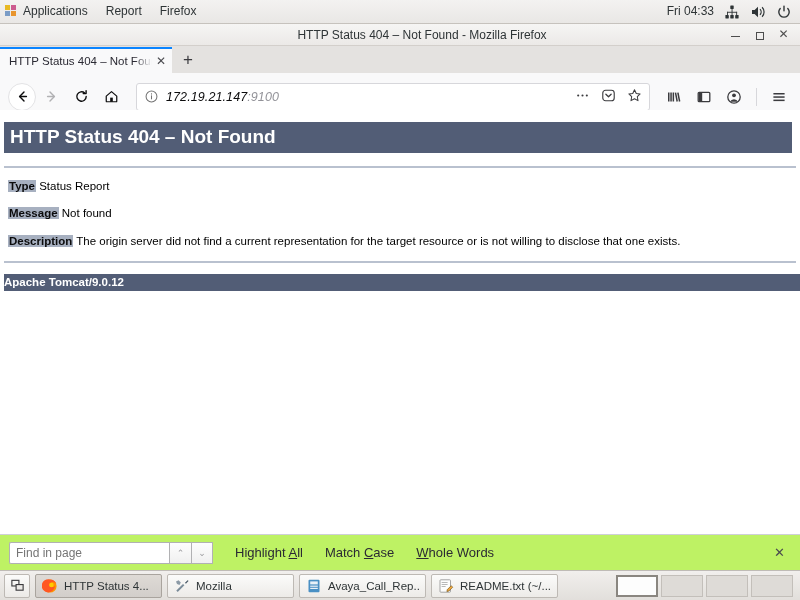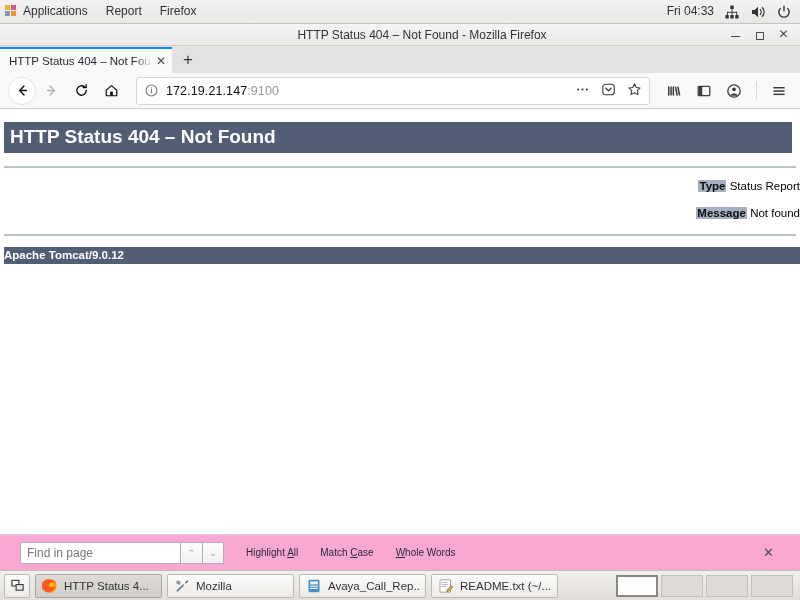--- a/index.html
+++ b/index.html
@@ -83,22 +83,22 @@
     mask-image: linear-gradient(to right, #000 88%, transparent 100%);
   }
   .tab-close { font-size: 12px; color: #4a4a4f; padding-left: 4px; }
   .newtab {
     width: 32px; height: 26px; display:flex; align-items:center; justify-content:center;
     font-size: 17px; color:#3a3a3e; background:#e4e2e0;
   }
 
   
   .navbar {
-    height: 36px; background: #f9f9fa; border-bottom: 1px solid #cfcfd8;
-    display: flex; align-items: center; padding: 0 8px;
+    height: 48px; background: #f9f9fa; border-bottom: 1px solid #cfcfd8;
+    display: flex; align-items: center; padding: 0 8px; font-style: italic;
   }
   .navbtn {
     width: 30px; height: 28px; display:flex; align-items:center; justify-content:center;
     color: #0c0c0d;
   }
   .navbtn.back {
     background: #ffffff; border:1px solid #e3e3e5; border-radius: 50%;
     width: 28px; height: 28px;
   }
   .navbtn.disabled { color: #b1b1b3; }
@@ -123,55 +123,54 @@
     font-family: "Liberation Sans", sans-serif;
   }
   .tc-h1 {
     background: #525D76; color: #ffffff; font-size: 19px; font-weight: bold;
     padding: 4px 4px 5px 6px; margin: 12px 8px 0 4px; line-height: 1.15;
   }
   .tc-hr {
     height: 2px; background: #b9c1cf; margin: 13px 4px 11px 4px; border: 0;
   }
   .tc-row {
-    font-size: 11.5px; color: #000000; padding: 0 0; margin-bottom: 13px;
+    font-size: 11.5px; color: #000000; padding: 0 8px; margin-bottom: 13px;
     line-height: 1.25;
-    text-align: right;
   }
   .tc-key {
     background: #a7b0c0; color: #0c0c0d; font-weight: bold;
     padding: 0 1px; font-size: 11.5px;
   }
   .tc-footer {
     background: #525D76; color:#ffffff; font-size: 11.5px; font-weight: bold;
     padding: 2px 4px 3px 0; margin: 0 0 0 4px;
   }
 
   
   .findbar {
     position: absolute; bottom: 0; left: 0; width: 800px; height: 36px;
-    background: #f9a8d4; border-top: 1px solid #cfcfd8;
-    display: flex; align-items: center; padding: 0 20px;
+    background: #bef264; border-top: 1px solid #cfcfd8;
+    display: flex; align-items: center; padding: 0 9px;
   }
   .find-input {
     width: 160px; height: 22px; background:#ffffff;
     border: 1px solid #b1b1b3; border-right: 0;
     border-radius: 2px 0 0 2px;
     font-size: 12px; color: #737373; padding: 0 6px; line-height: 20px;
     font-family: "Liberation Sans", sans-serif;
   }
   .find-arrow {
     width: 22px; height: 22px; border: 1px solid #b1b1b3;
     background: linear-gradient(to bottom,#fdfdfd,#f0f0f0);
     display:flex; align-items:center; justify-content:center;
     color:#9a9a9e; font-size: 9px;
   }
   .find-arrow.first { border-right: 0; }
   .find-opt {
-    font-size: 10px; color: #2b2a33; margin-left: 22px; white-space: nowrap;
+    font-size: 13px; color: #2b2a33; margin-left: 22px; white-space: nowrap;
   }
   .find-opt u { text-decoration: underline; }
   .find-close { margin-left: auto; font-size: 13px; color:#4a4a4f; padding-right: 6px; }
 
   
   .taskbar {
     position: absolute; bottom: 0; left: 0; width: 800px; height: 30px;
     background: linear-gradient(to bottom,#f1efed 0%,#e2dfdb 100%);
     border-top: 1px solid #bfbbb6;
     display: flex; align-items: center; gap: 5px; padding: 0 4px;
@@ -374,20 +373,24 @@
     <hr class="tc-hr">
 
     <div class="tc-row">
       <span class="tc-key">Type</span>
       <span>Status Report</span>
     </div>
     <div class="tc-row">
       <span class="tc-key">Message</span>
       <span>Not found</span>
     </div>
+    <div class="tc-row">
+      <span class="tc-key">Description</span>
+      <span>The origin server did not find a current representation for the target resource or is not willing to disclose that one exists.</span>
+    </div>
 
     <hr class="tc-hr">
     <div class="tc-footer">Apache Tomcat/9.0.12</div>
   </div>
 
   <div class="findbar">
     <input class="find-input" type="text" placeholder="Find in page" style="">
     <span class="find-arrow first">⌃</span>
     <span class="find-arrow">⌄</span>
     <span class="find-opt"><span>Highlight </span><u>A</u><span>ll</span></span>

